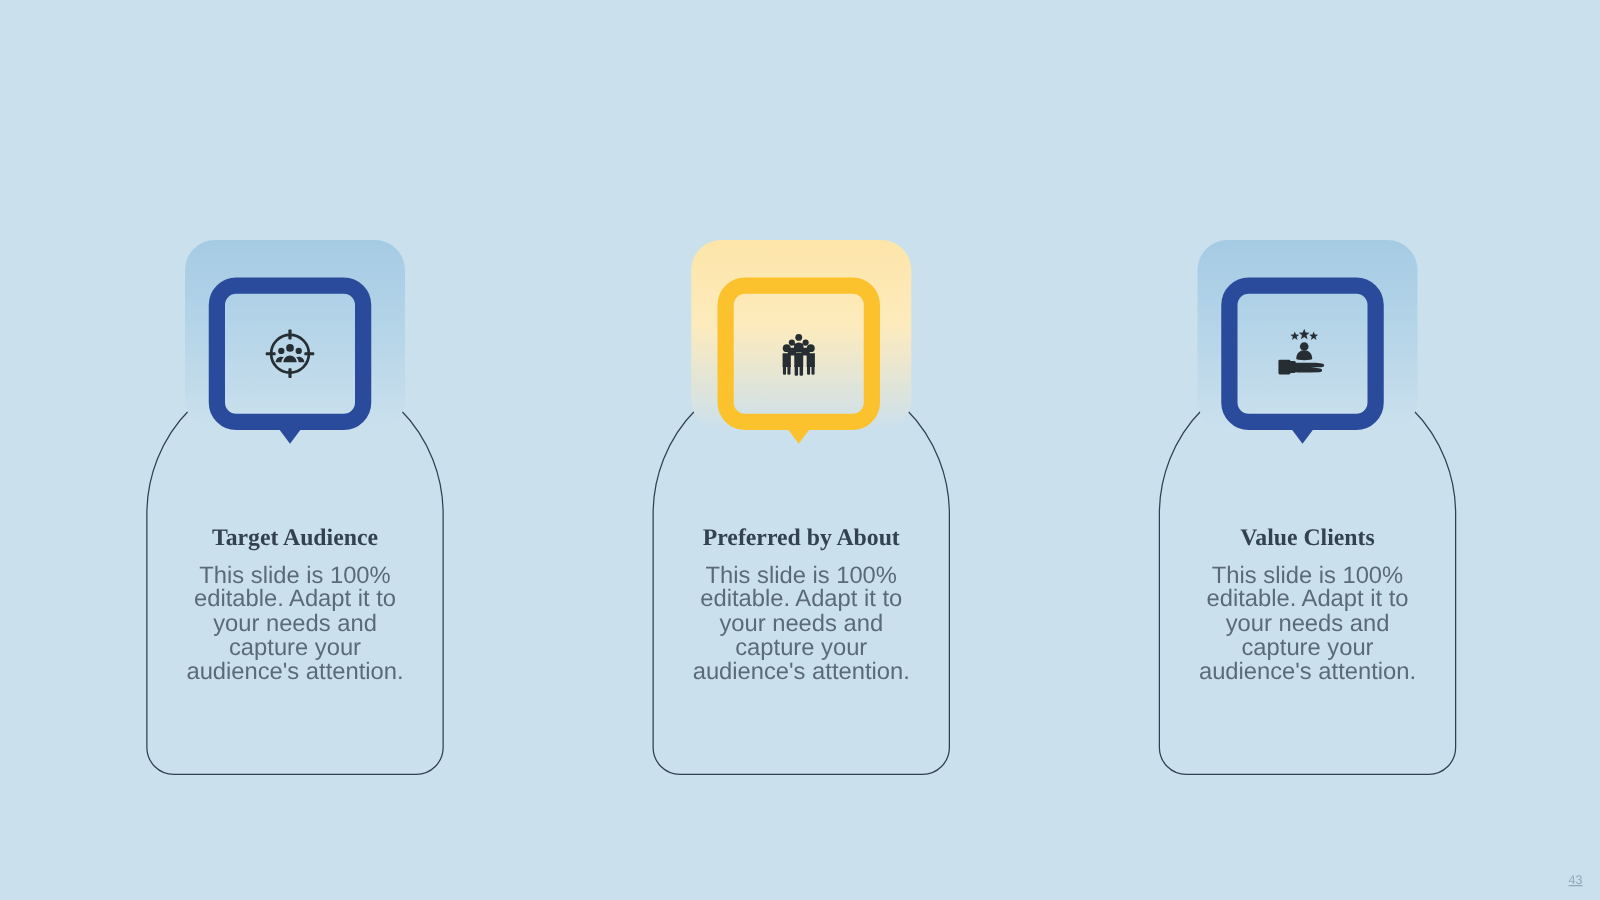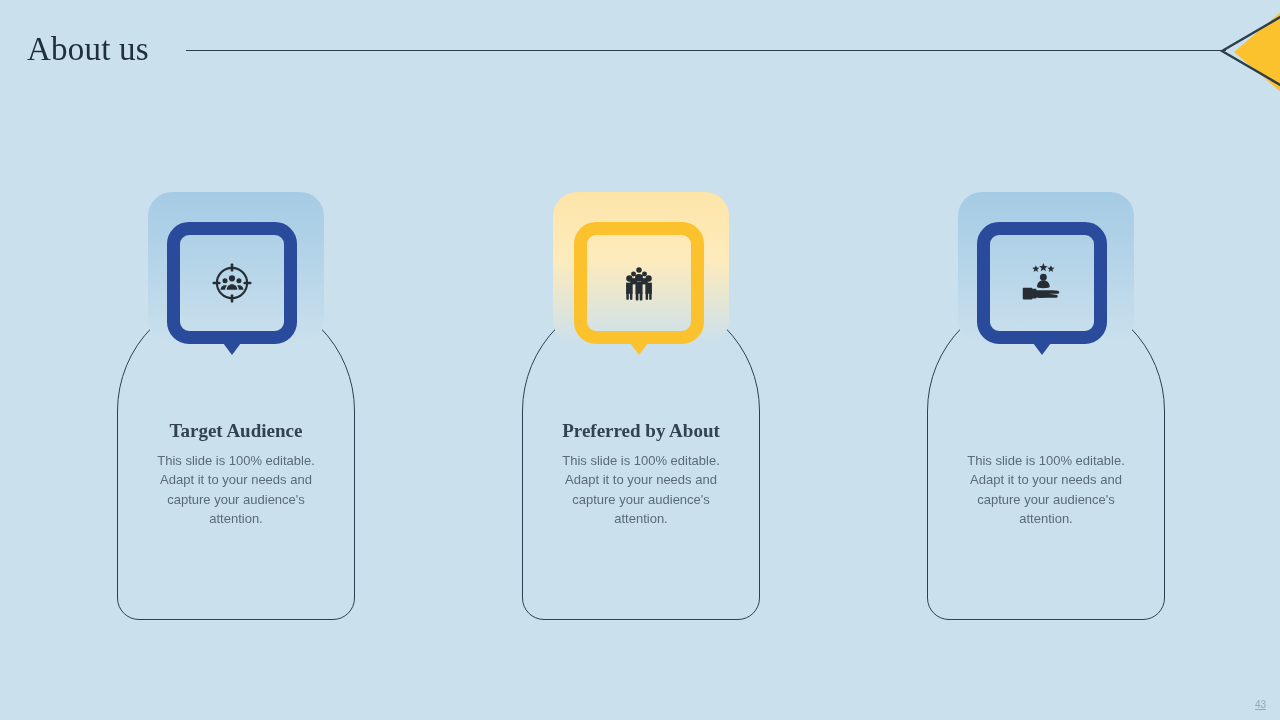--- a/index.html
+++ b/index.html
@@ -171,53 +171,41 @@
     line-height: 24px;
     color: #33424e;
   }
   .card-desc {
     position: absolute;
     left: 24px;
     top: 259px;
     width: 190px;
     text-align: center;
     font-family: "Liberation Sans", sans-serif;
-    font-size: 13px;
+    font-size: 19px;
     line-height: 19.3px;
     color: #5a6b77;
   }
 
   
   #page-number {
     position: absolute;
     right: 14px;
     bottom: 10px;
     font-family: "Liberation Sans", sans-serif;
     font-size: 10px;
     color: #93a9b8;
     text-decoration: underline;
   }
 </style>
 </head>
 <body>
 
 <div id="slide">
 
-  <div id="header">
-    <div id="page-title">About us</div>
-    <div id="header-rule"></div>
-    <div id="header-arrow">
-      <svg width="120" height="120" viewBox="0 0 120 120" xmlns="http://www.w3.org/2000/svg">
-
-        <polygon points="44,58 100,10 100,106" fill="#fbc22d"></polygon>
-
-        <polygon points="32,57 92,22 92,92" fill="none" stroke="#2d3e4c" stroke-width="2.4" stroke-linejoin="miter"></polygon>
-      </svg>
-    </div>
-  </div>
 
   <div id="cards">
 
     <div class="card c0">
       <div class="card-body"></div>
       <div class="badge-backdrop"></div>
       <div class="badge">
         <div class="badge-tail"></div>
         <div class="badge-frame"></div>
         <div class="badge-icon">
@@ -302,20 +290,21 @@
               <ellipse cx="38" cy="37.6" rx="9.6" ry="1.9"></ellipse>
 
               <rect x="8" y="39" width="14" height="17" rx="1.5"></rect>
               <rect x="21" y="40.5" width="7" height="14" rx="1.5"></rect>
 
               <path d="M27 42.5c3.2 0 6.4.1 9.6.1 4.2 0 8.4-.2 12.6-.2 3.6 0 6.4.3 9.4.8 1.8.3 2.8 1.3 2.6 2.6-.2 1.3-1.5 2-3.4 2-4.1 0-8.1-.1-12.2-.1 3.6.5 7.2.9 10.8 1.4 1.7.3 2.6 1.2 2.4 2.5-.2 1.3-1.3 2-3.1 2-7.6 0-15.2.3-22.8.3-2 0-4-.5-5.9-1.1z"></path>
             </g>
           </svg>
         </div>
       </div>
+      <div class="card-heading">Value Clients</div>
       <div class="card-desc">This slide is 100% editable. Adapt it to your needs and capture your audience's attention.</div>
     </div>
 
   </div>
 
   <div id="page-number">43</div>
 
 </div>
 
 </body></html>

